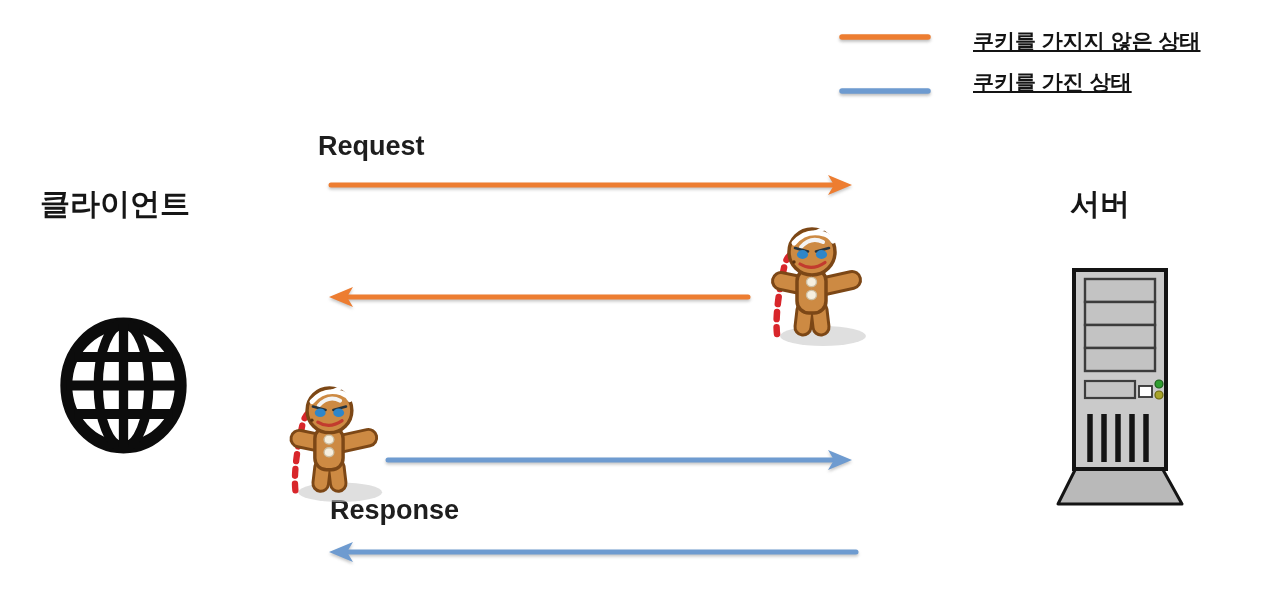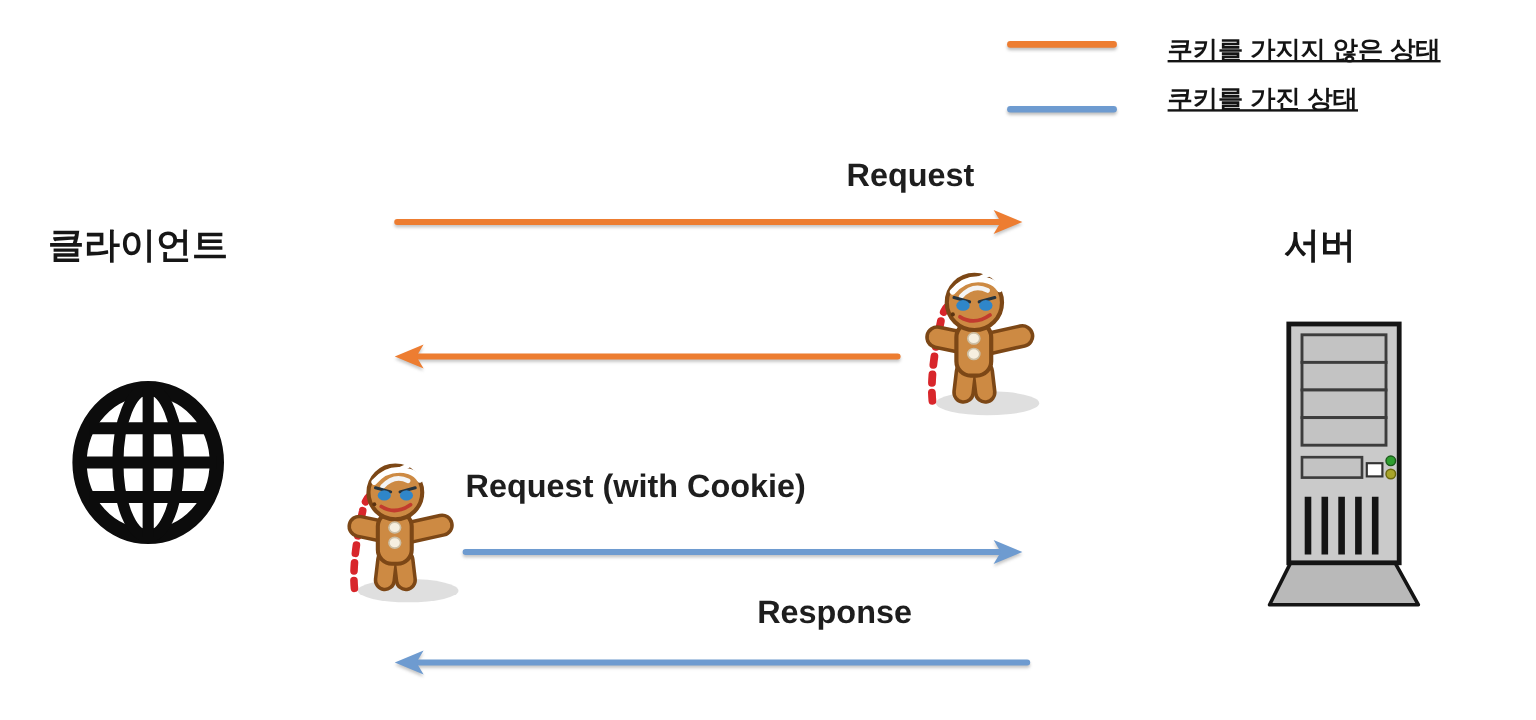--- a/index.html
+++ b/index.html
@@ -144,26 +144,25 @@
       <line x1="388" y1="460" x2="834" y2="460" stroke-width="5" stroke-linecap="round" stroke="#6E9BD0"></line>
       <path d="M828,450 L852,460 L828,470 L834,460 Z" fill="#6E9BD0"></path>
     </g>
 
     <g>
       <line x1="347" y1="552" x2="856" y2="552" stroke-width="5" stroke-linecap="round" stroke="#6E9BD0"></line>
       <path d="M353,542 L329,552 L353,562 L347,552 Z" fill="#6E9BD0"></path>
     </g>
   </svg>
 
-  <div class="msg-label" style="left:292px;top:131px;width:520px;text-align:right">Request</div>
+  <div class="msg-label" style="left:318px;top:131px;width:520px;text-align:left">Request</div>
 
 
-  <div class="msg-label" style="left:388px;top:390px">Request (with Cookie)</div>
 
-  <div class="msg-label" style="left:330px;top:495px;width:430px;text-align:right">Response</div>
+  <div class="msg-label" style="left:330px;top:495px;width:430px;text-align:left">Response</div>
 
   <svg class="abs" style="left:753px;top:224px" width="115" height="125">
     <use href="#gb-cookie" width="115" height="125"></use>
   </svg>
 
   <svg class="abs" style="left:272px;top:383px" width="112" height="122">
     <use href="#gb-cookie" width="112" height="122"></use>
   </svg>
 
 </div>

